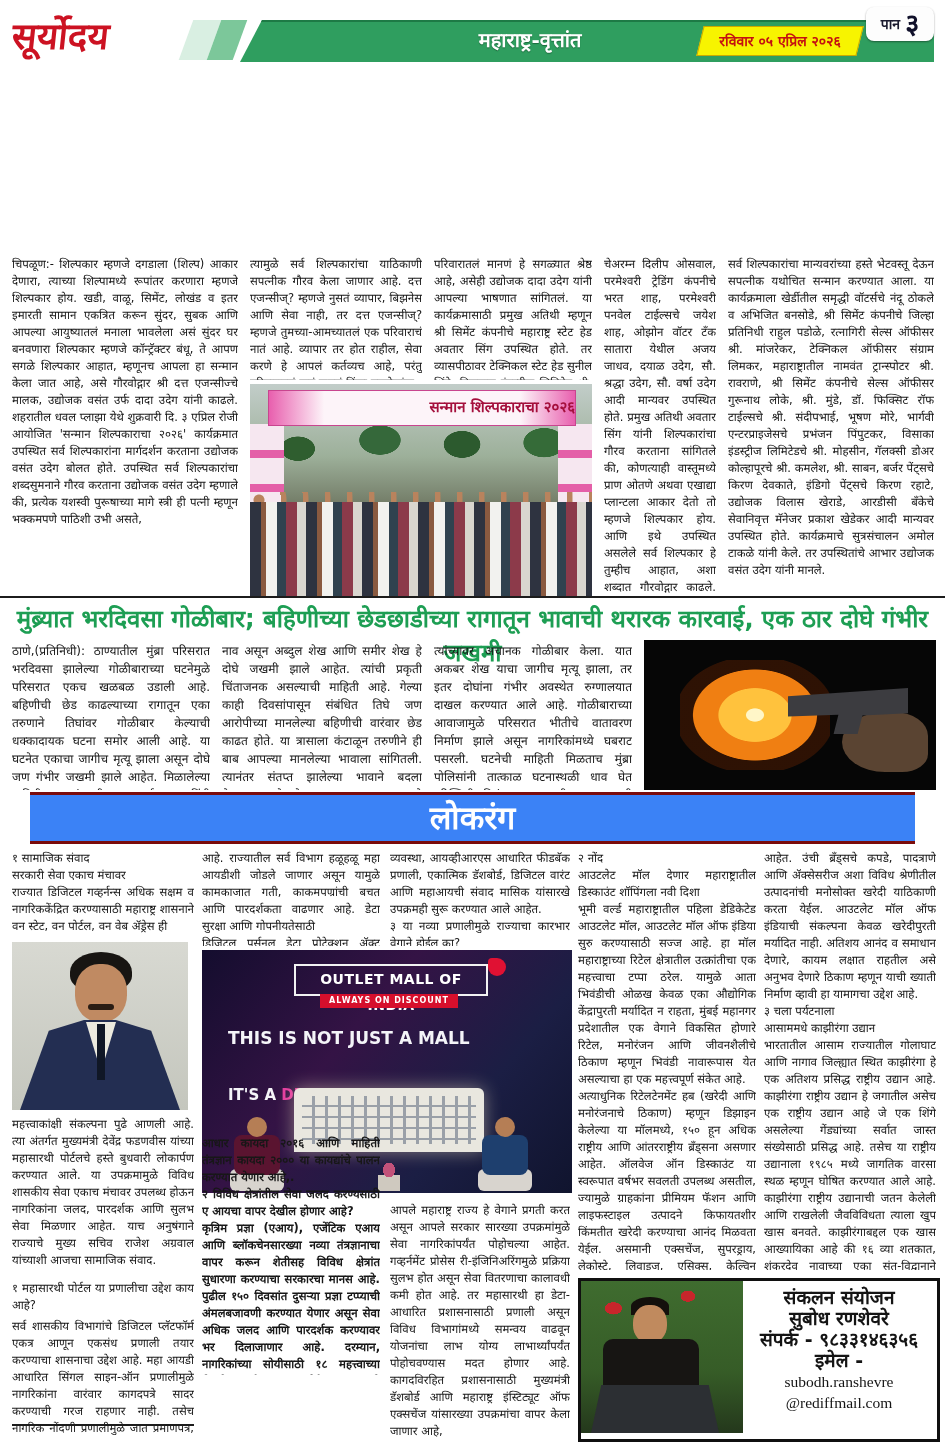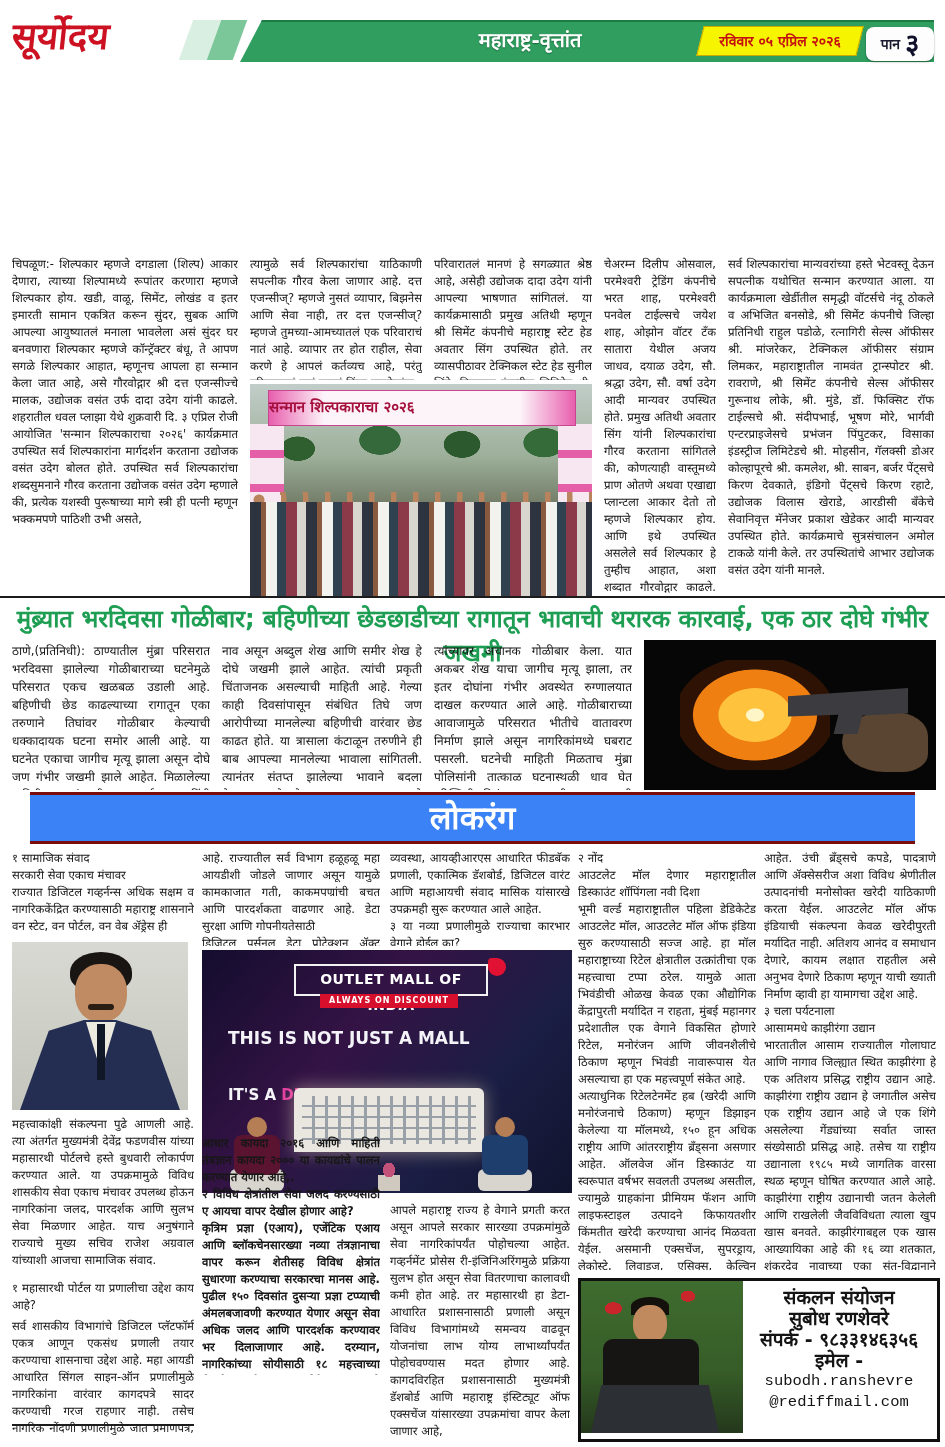--- a/index.html
+++ b/index.html
@@ -12,21 +12,21 @@
             font-weight:bold;font-size:37px;color:#cc1222;transform:skewX(-6deg);line-height:48px;}
   .hdr-stripe{top:20px;height:40px;transform:skewX(-20deg);}
   .hdr-bar{left:240px;top:20px;width:694px;height:40px;background:#2f9e5f;
            clip-path:polygon(22px 0,100% 0,100% 100%,0 100%);border-top:2px solid #1d7a45;}
   .hdr-title{left:250px;top:20px;width:560px;height:40px;line-height:40px;text-align:center;
              color:#ffffff;font-weight:bold;font-size:20px;text-shadow:0 1px 1px #1d6b3e;}
   .date-box{left:700px;top:26px;width:158px;height:28px;background:#f7f400;transform:skewX(-14deg);
             border:1px solid #caa900;}
   .date-txt{width:100%;height:100%;transform:skewX(14deg);text-align:center;line-height:28px;
             color:#c41111;font-weight:bold;font-size:14px;}
-  .page-box{left:866px;top:27px;width:68px;height:34px;background:#fdfdfd;border-radius:8px;
+  .page-box{left:866px;top:7px;width:68px;height:34px;background:#fdfdfd;border-radius:8px;
             box-shadow:0 1px 2px rgba(0,0,0,.4);text-align:center;}
   .page-word{font-size:14px;font-weight:bold;color:#1a1a2e;vertical-align:middle;line-height:34px;}
   .page-num{font-size:27px;font-weight:bold;color:#10102a;vertical-align:middle;line-height:34px;}
   
   .lead-headline{left:14px;top:78px;width:917px;height:172px;text-align:center;color:#e705c5;
                  font-weight:bold;font-size:40px;line-height:57px;letter-spacing:0px;}
   
   .lead-col{top:256px;height:342px;}
   .rule{background:#1c1c1c;}
   .crime-headline{left:0;top:602px;width:945px;height:34px;text-align:center;color:#1d9e53;
@@ -37,21 +37,21 @@
   
   .event-photo{left:250px;top:384px;width:342px;height:212px;overflow:hidden;
                background:linear-gradient(#c2cdc9 0%,#9db09a 34%,#76806b 55%,#5d6355 100%);}
   .ep-palms{position:absolute;left:0;top:26px;width:100%;height:86px;
             background:radial-gradient(28px 20px at 14% 45%,#2f5e2f 60%,transparent 62%),
                        radial-gradient(34px 24px at 38% 35%,#35683a 60%,transparent 62%),
                        radial-gradient(30px 22px at 62% 40%,#2c5a2e 60%,transparent 62%),
                        radial-gradient(34px 24px at 86% 38%,#356b38 60%,transparent 62%);}
   .ep-banner{position:absolute;left:18px;top:6px;width:306px;height:34px;
              background:linear-gradient(90deg,#e85fae,#fdf4f9 18%,#fdf4f9 82%,#e85fae);
-             border:1px solid #c8458f;text-align:left;font-weight:bold;font-size:15px;
+             border:1px solid #c8458f;text-align:right;font-weight:bold;font-size:15px;
              line-height:32px;color:#a40f3c;}
   .ep-side{position:absolute;top:40px;width:34px;height:172px;
            background:repeating-linear-gradient(#f6e7f0 0 26px,#e45fa8 26px 34px);}
   .ep-crowd{position:absolute;left:0;top:118px;width:100%;height:94px;
             background:repeating-linear-gradient(90deg,#2e3340 0 11px,#8a5a40 11px 16px,#f2f2ef 16px 27px,#30424f 27px 36px,#8c3a4a 36px 47px,#d9d6cf 47px 56px);}
   .ep-heads{position:absolute;left:0;top:108px;width:100%;height:16px;
             background:repeating-radial-gradient(circle at 9px 8px,#b9835d 0 5px,transparent 6px 22px);}
   
   .gun-photo{left:644px;top:640px;width:292px;height:150px;background:#060606;overflow:hidden;}
   .gp-flame{position:absolute;left:36px;top:20px;width:150px;height:110px;
@@ -97,21 +97,21 @@
                        radial-gradient(12px 9px at 66% 10%,#c8262b 60%,transparent 62%),
                        radial-gradient(12px 9px at 40% 34%,#b61f26 60%,transparent 62%),
                        linear-gradient(#3f6c2f 0%,#365c27 60%,#24381c 100%);}
   .cb-head{position:absolute;left:52px;top:24px;width:34px;height:38px;background:#c08a5e;border-radius:46%;}
   .cb-hair{position:absolute;left:50px;top:16px;width:38px;height:18px;background:#14100c;border-radius:50% 50% 0 0;}
   .cb-shirt{position:absolute;left:22px;top:58px;width:96px;height:62px;background:#171513;border-radius:10px 10px 0 0;}
   .cb-laptop{position:absolute;left:10px;top:104px;width:128px;height:48px;background:#2c2f33;
              clip-path:polygon(8% 0,92% 0,100% 100%,0 100%);}
   .cb-text{position:absolute;left:166px;top:6px;width:184px;height:146px;text-align:center;}
   .cb-line-mr{font-size:19px;font-weight:bold;color:#141414;line-height:21px;}
-  .cb-line-en{font-size:15.5px;color:#141414;line-height:21px;font-family:Liberation Mono, monospace;}
+  .cb-line-en{font-size:15.5px;color:#141414;line-height:21px;font-family:Liberation Serif, serif;}
 </style>
 </head>
 <body>
 
 <div class="page">
 
   <div class="abs masthead">सूर्योदय</div>
   <div class="abs hdr-stripe" style="left:186px;width:28px;background:#d9efe2;"></div>
   <div class="abs hdr-stripe" style="left:214px;width:26px;background:#7cc79a;"></div>
   <div class="abs hdr-bar"></div>

